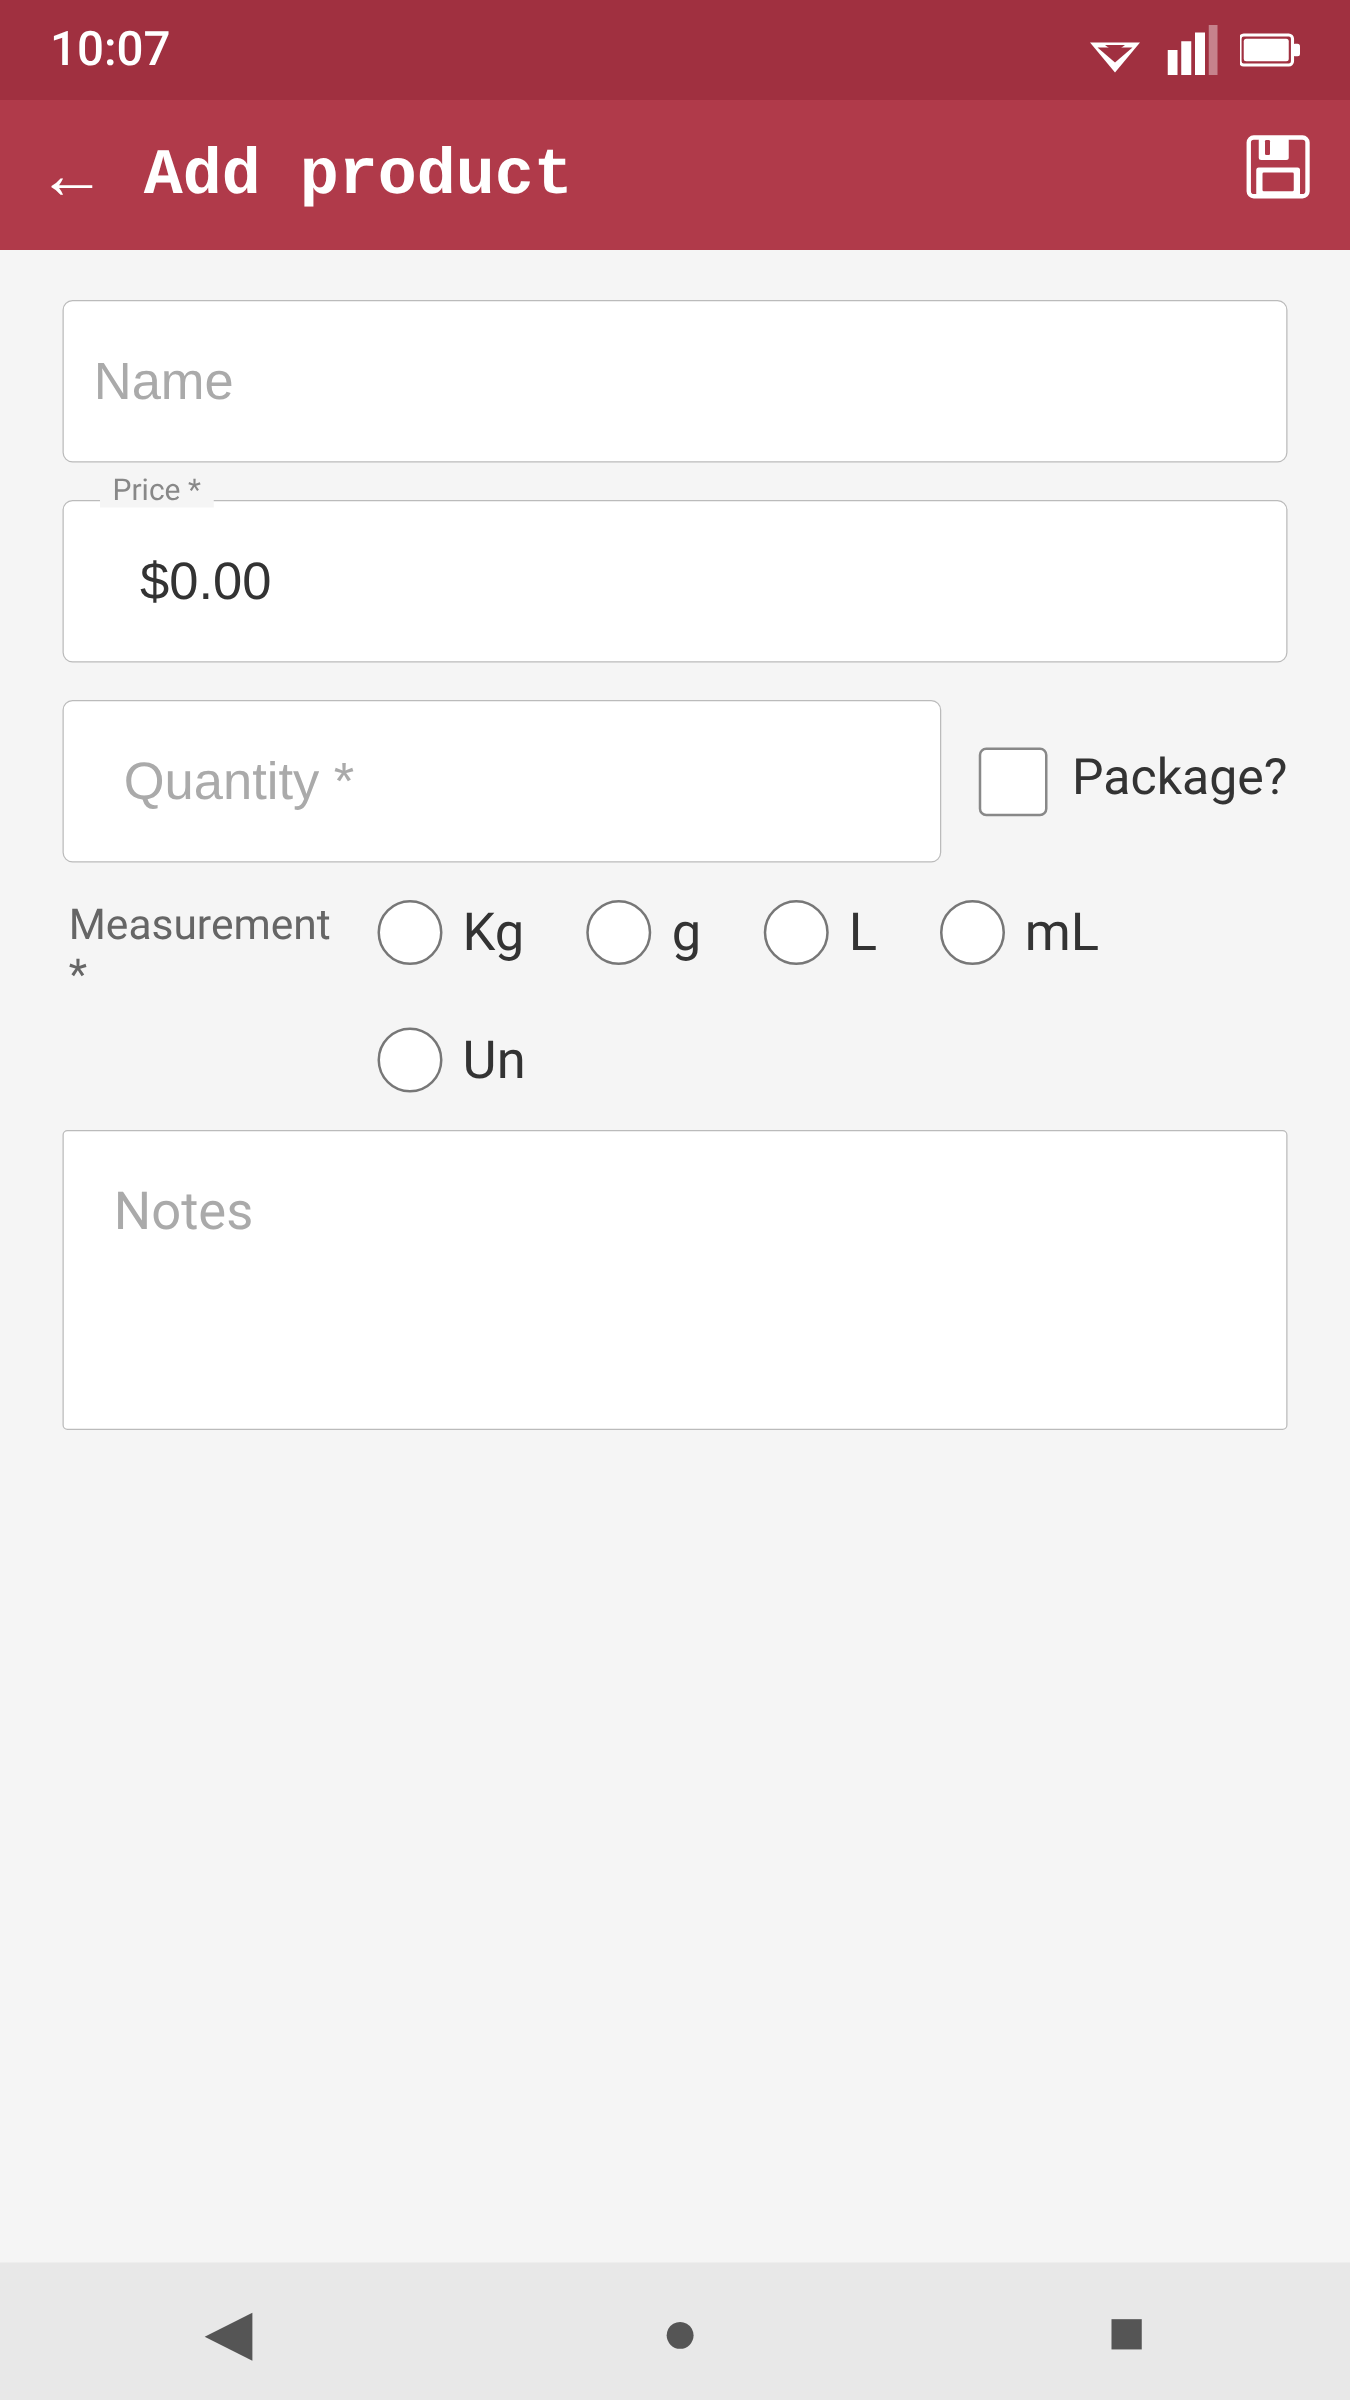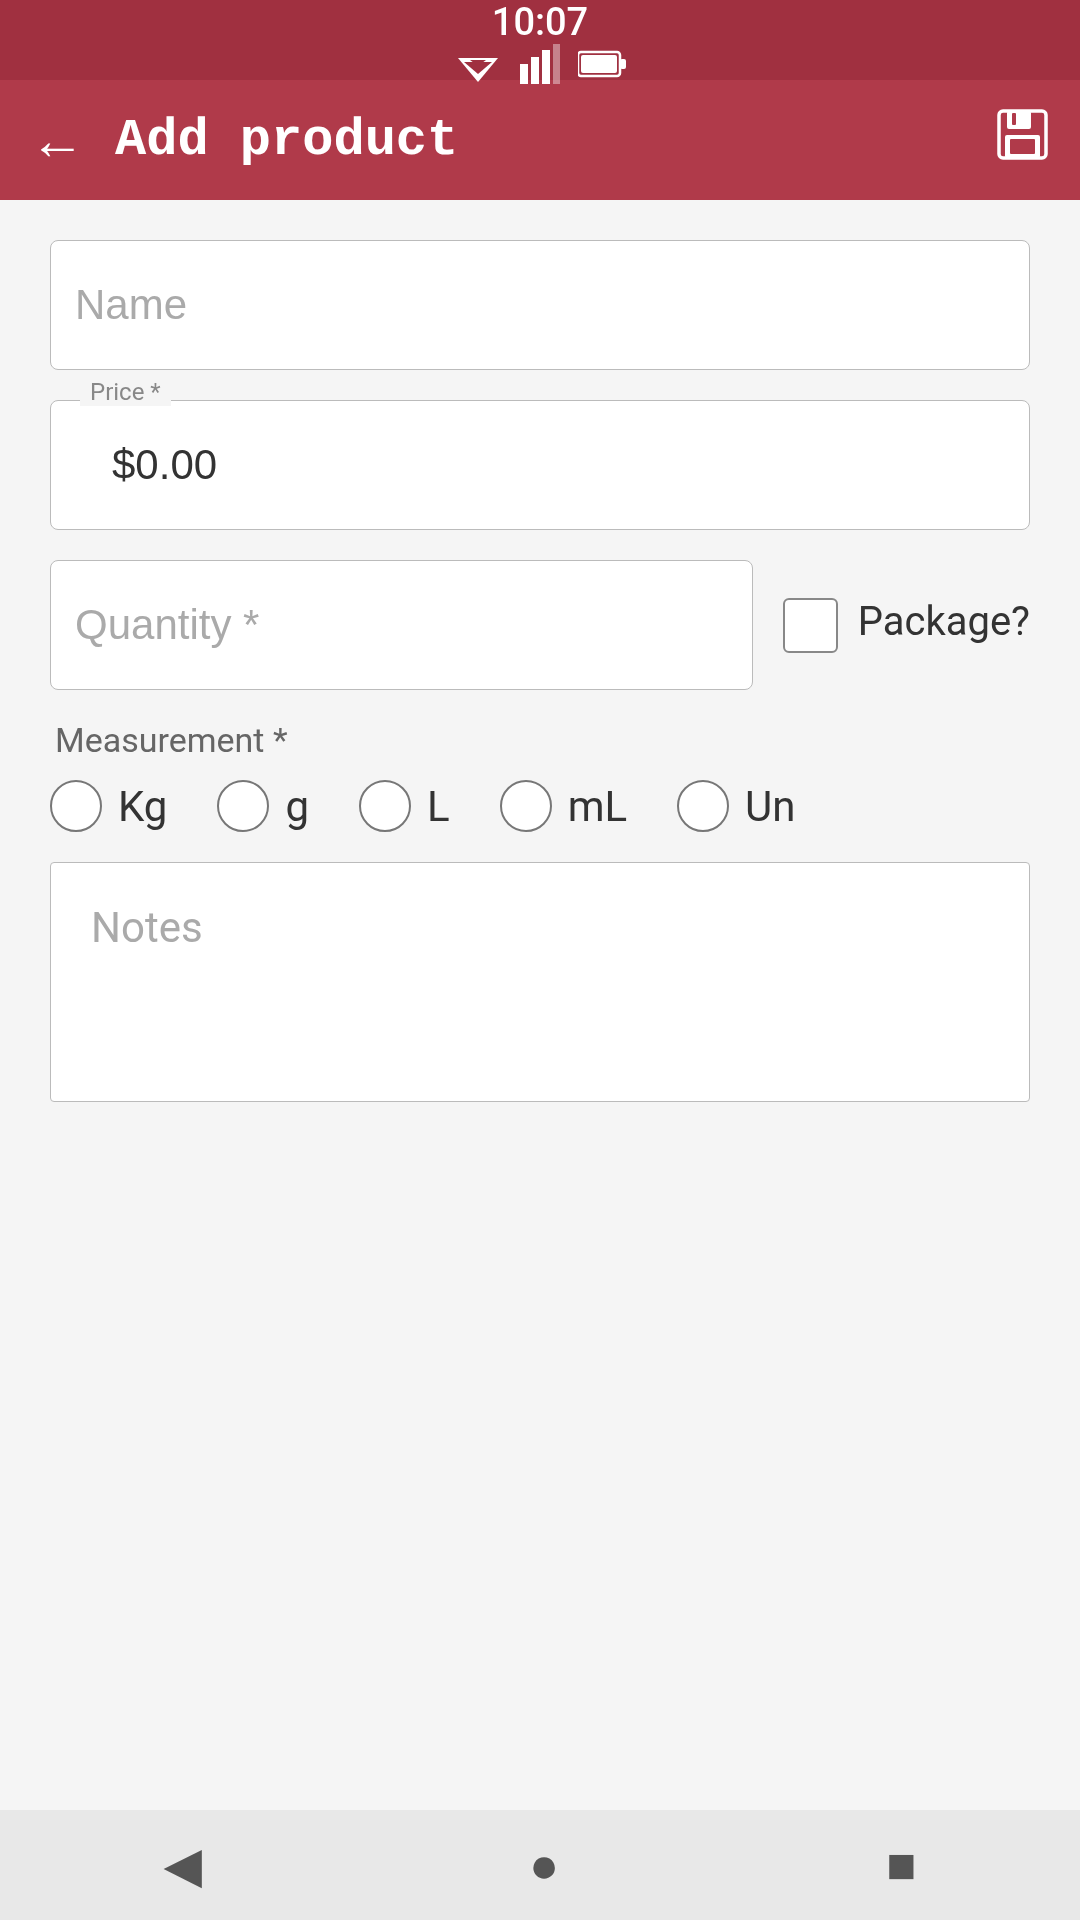--- a/index.html
+++ b/index.html
@@ -20,21 +20,20 @@
 
     
     .status-bar {
       background: #a03040;
       color: #fff;
       display: flex;
       justify-content: space-between;
       align-items: center;
       padding: 0 40px;
       height: 80px;
-      flex-direction: column;
     }
 
     .status-time {
       font-size: 38px;
       font-weight: 500;
     }
 
     .status-icons {
       display: flex;
       align-items: center;
@@ -130,21 +129,21 @@
     .quantity-row {
       display: flex;
       align-items: center;
       gap: 30px;
     }
 
     .quantity-field {
       background: #fff;
       border: 1.5px solid #bbb;
       border-radius: 8px;
-      padding: 40px 24px;
+      padding: 40px 48px;
       font-size: 42px;
       color: #999;
       flex: 1;
       outline: none;
     }
 
     .quantity-field::placeholder {
       color: #aaa;
     }
 
@@ -165,21 +164,21 @@
     }
 
     .package-label {
       font-size: 40px;
       color: #333;
     }
 
     
     .measurement-section {
       display: flex;
-      flex-direction: column;
+      flex-direction: row;
       gap: 20px;
     }
 
     .measurement-label {
       font-size: 34px;
       color: #666;
       padding-left: 5px;
     }
 
     .radio-group {

